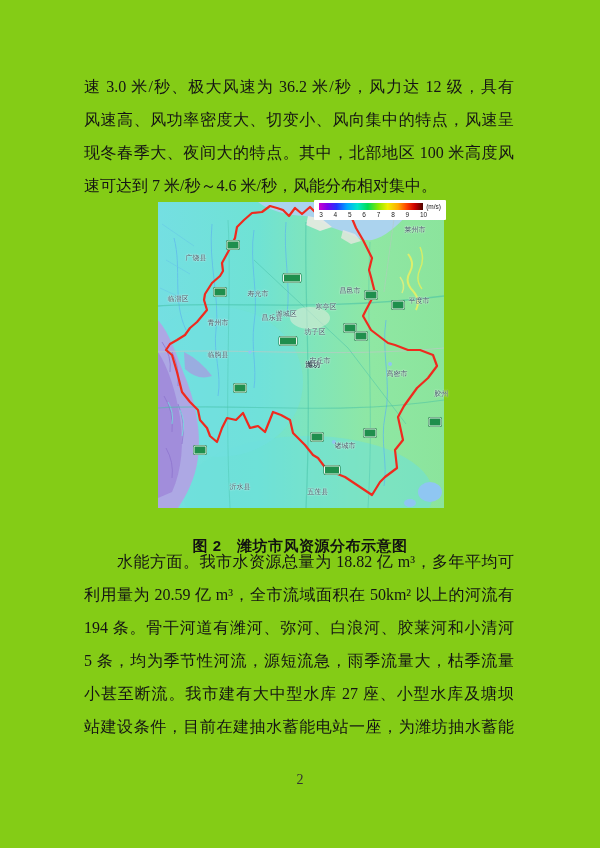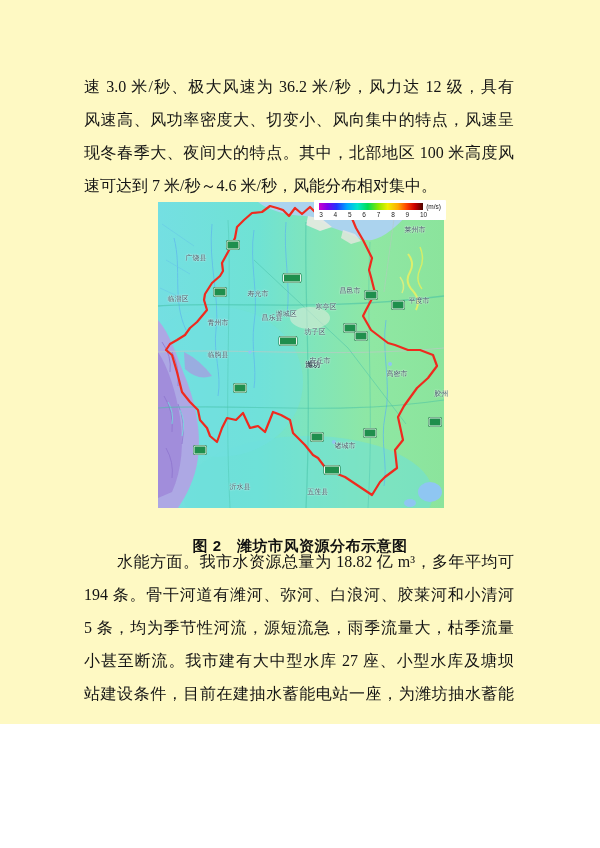--- a/index.html
+++ b/index.html
@@ -1,17 +1,17 @@
 <!DOCTYPE html>
 <html><head>
 <meta charset="utf-8">
 <style>
   html,body{margin:0;padding:0;background:#ffffff;}
   .page{
-    position:relative;width:600px;height:724px;background:#fef9c3;overflow:hidden;
+    position:relative;width:600px;height:848px;background:#84cc16;overflow:hidden;
     font-family:"Liberation Serif","DejaVu Serif",serif;color:#141414;
   }
   .textblock{position:absolute;left:84px;width:430px;}
   .tline{
     height:33px;line-height:33px;font-size:16px;
     text-align:justify;text-align-last:justify;white-space:nowrap;
   }
   .tline.last{text-align-last:left;}
   .tline.indent{text-indent:33px;}
   
@@ -193,20 +193,21 @@
           <span>9</span>
           <span>10</span>
         </div>
     </div>
   </div>
 
   <div class="caption">图 2　潍坊市风资源分布示意图</div>
 
   <div class="textblock" style="top:545px;">
     <div class="tline indent">水能方面。我市水资源总量为 18.82 亿 m³，多年平均可</div>
+    <div class="tline">利用量为 20.59 亿 m³，全市流域面积在 50km² 以上的河流有</div>
     <div class="tline">194 条。骨干河道有潍河、弥河、白浪河、胶莱河和小清河</div>
     <div class="tline">5 条，均为季节性河流，源短流急，雨季流量大，枯季流量</div>
     <div class="tline">小甚至断流。我市建有大中型水库 27 座、小型水库及塘坝</div>
     <div class="tline">站建设条件，目前在建抽水蓄能电站一座，为潍坊抽水蓄能</div>
   </div>
 
   <div class="pagenum">2</div>
 
 </div>
 

